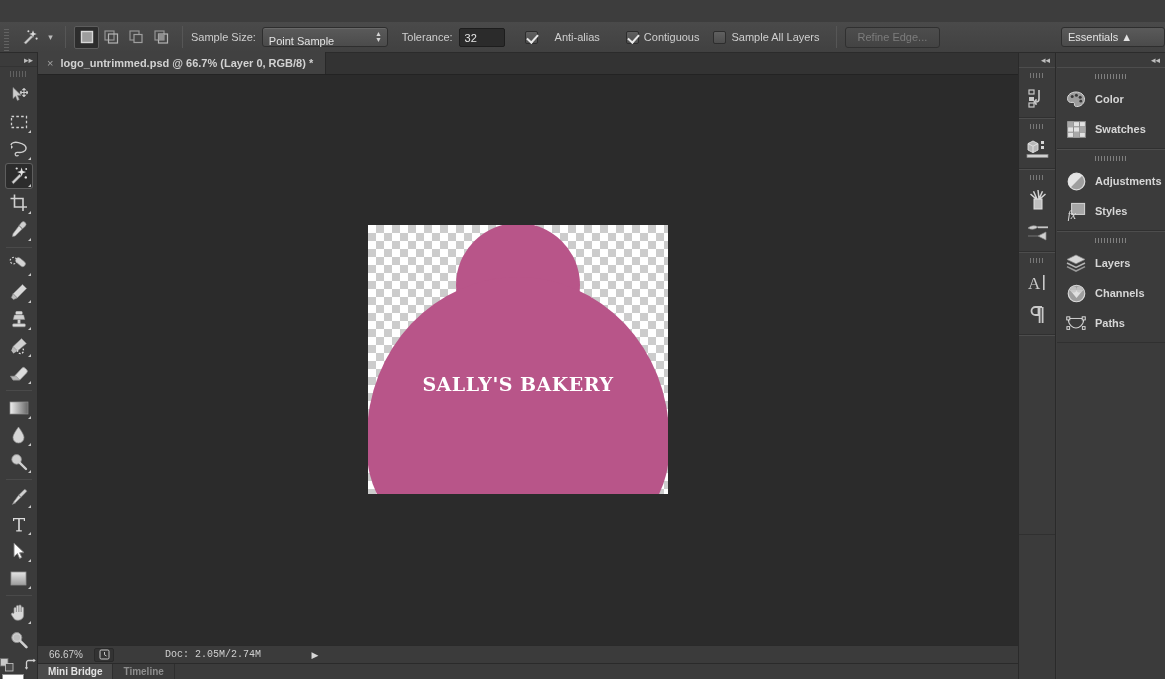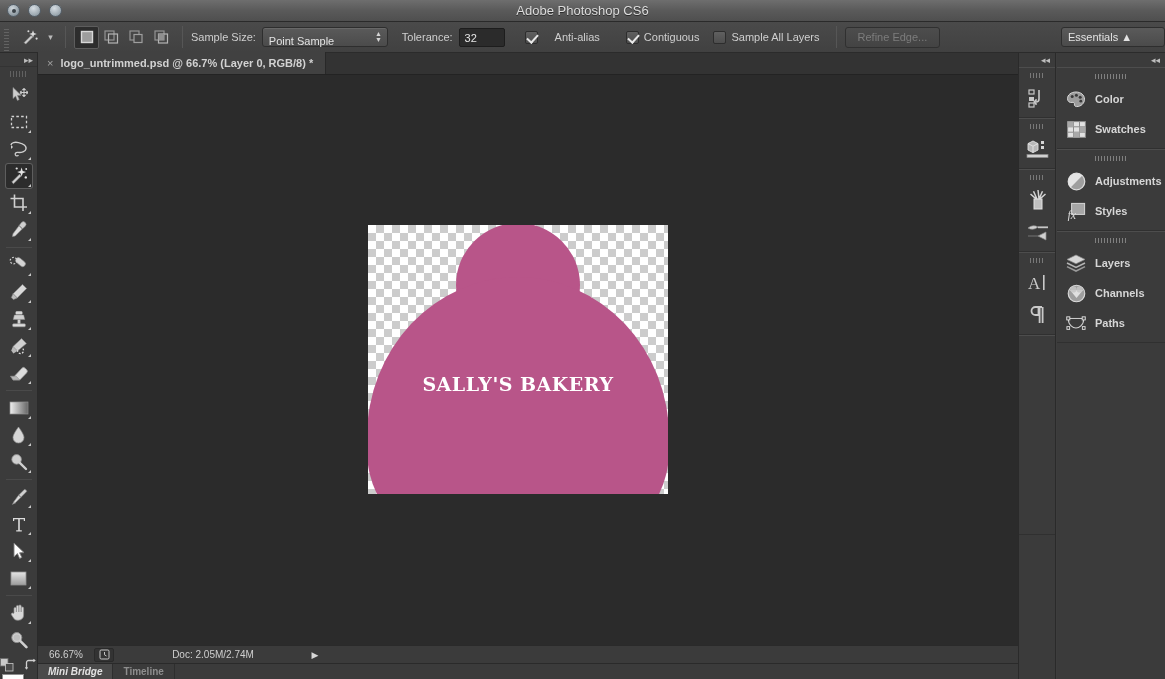--- a/index.html
+++ b/index.html
@@ -197,35 +197,35 @@
   #statusbar {
     position: absolute; left: 38px; top: 645px; width: 1018px; height: 18px;
     background: #3b3b3b; border-top: 1px solid #2a2a2a;
     display: flex; align-items: center; font-size: 10px; color: #cfcfcf;
   }
   .zoomfield { width: 56px; text-align: center; }
   .sb-icon {
     width: 20px; height: 14px; display:flex; align-items:center; justify-content:center;
     background: #333; border: 1px solid #2a2a2a; border-radius: 2px; margin-right: 4px;
   }
-  .docinfo { flex: 0 0 auto; width: 190px; text-align: center; }
+  .docinfo { flex: 0 0 auto; width: 190px; text-align: center; font-family: Liberation Mono, monospace; }
   .sb-play { width: 14px; display:flex; align-items:center; justify-content:center; color:#d8d8d8; font-size:9px; }
 
   
   #bottombar {
     position: absolute; left: 38px; top: 663px; width: 1018px; height: 16px;
     background: #3b3b3b; border-top: 1px solid #2a2a2a;
     display: flex; align-items: center;
   }
   .bottom-tab {
     height: 16px; padding: 0 10px; display: flex; align-items: center;
     font-size: 10px; font-weight: bold; color: #8e8e8e;
     border-right: 1px solid #2e2e2e;
   }
-  .bottom-tab.active { background: #4a4a4a; color: #e2e2e2; font-style: italic; }
+  .bottom-tab.active { background: #4a4a4a; color: #e2e2e2; }
   .bottom-menu {
     position: absolute; right: 4px; top: 2px; display:flex; align-items:center; gap:2px;
   }
   .menu-lines { display: flex; flex-direction: column; gap: 1.5px; }
   .menu-lines i { display: block; width: 10px; height: 1.5px; background: #cfcfcf; }
 
   
   #iconcol {
     position: absolute; left: 1018px; top: 53px; width: 38px; height: 626px;
     background: #3b3b3b; border-left: 1px solid #2a2a2a; border-right: 1px solid #2a2a2a;
@@ -260,28 +260,20 @@
   .dk-item { height: 30px; display: flex; align-items: center; padding-left: 9px; gap: 9px; }
   .dk-item .lbl { font-size: 11px; font-weight: bold; color: #d6d6d6; }
   .dk-ico { width: 20px; height: 20px; display:flex; align-items:center; justify-content:center; }
   svg { display: block; }
 </style>
 </head>
 <body>
 
 <div id="app">
 
-  <div id="titlebar">
-    <div class="wbtns">
-      <div class="wbtn first"></div>
-      <div class="wbtn"></div>
-      <div class="wbtn"></div>
-    </div>
-    <div class="title">Adobe Photoshop CS6</div>
-  </div>
 
   <div id="optionsbar">
     <div class="grip"></div>
 
     <div class="opt-tool">
       <svg width="19" height="19" viewBox="0 0 19 19">
         <path d="M12 2.2 L13 5 L15.8 6 L13 7 L12 9.8 L11 7 L8.2 6 L11 5 Z" fill="#d9d9d9"></path>
         <path d="M10.2 7.6 L3.2 14.6 L4.7 16.1 L11.7 9.1 Z" fill="#cfcfcf" stroke="#9a9a9a" stroke-width=".6"></path>
         <circle cx="15.6" cy="10.6" r="1.1" fill="#d9d9d9"></circle>
         <circle cx="7.4" cy="3.2" r="1" fill="#d9d9d9"></circle>

